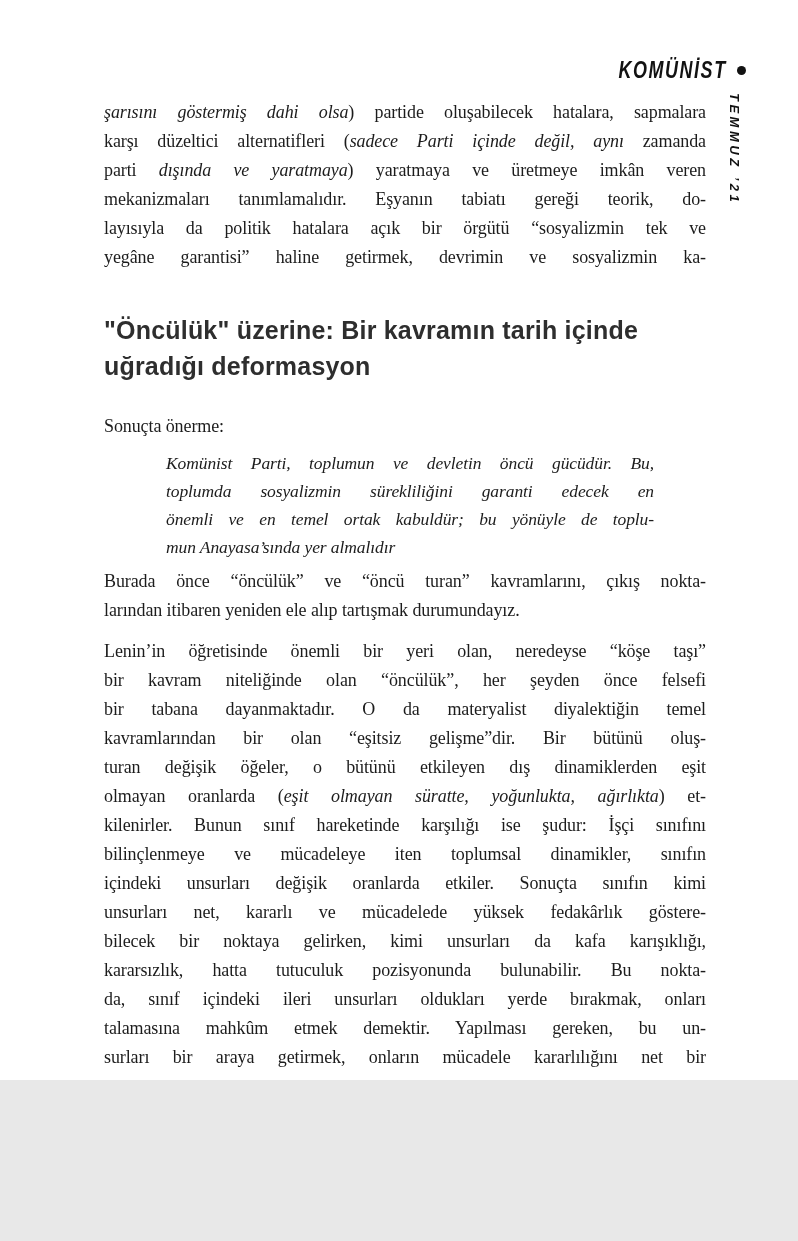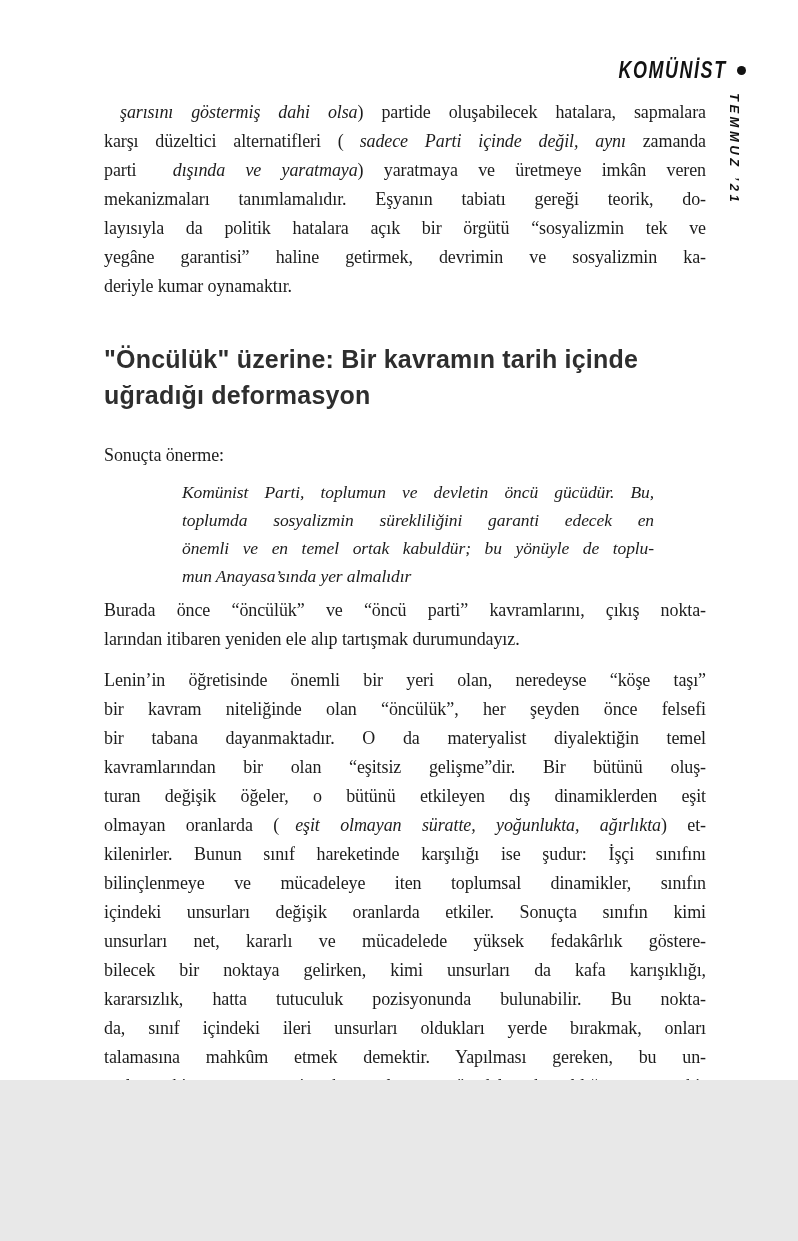--- a/index.html
+++ b/index.html
@@ -42,21 +42,21 @@
 
   
   .text-column { position:absolute; left:104px; top:98px; width:602px; }
 
   .line {
     font-size:18px; line-height:29px; letter-spacing:-0.1px;
     text-align:justify; text-align-last:justify;
     text-justify:inter-word;
   }
   .line.ll { text-align-last:left; }
-  .s-i { font-style:italic;margin-left:16px; }
+  .s-i { font-style:italic; }
   .s-b { font-weight:normal; }
 
   .block.heading { margin-top:40px; }
   .heading .line {
     font-family:"Liberation Sans", sans-serif;
     font-weight:700; font-size:25px; line-height:36px;
     letter-spacing:0.2px; color:#2e2e2e;
     text-align:left; text-align-last:left;
   }
   .block.label { margin-top:28px; }
@@ -84,37 +84,36 @@
   <div class="issue-date">TEMMUZ ’21</div>
 
   <div class="text-column">
       <div class="block paragraph">
         <div class="line"><span class="s-i">şarısını göstermiş dahi olsa</span><span class="s-r">) partide oluşabilecek hatalara, sapmalara</span></div>
         <div class="line"><span class="s-r">karşı düzeltici alternatifleri (</span><span class="s-i">sadece Parti içinde değil, aynı</span><span class="s-r"> zamanda</span></div>
         <div class="line"><span class="s-r">parti </span><span class="s-i">dışında ve yaratmaya</span><span class="s-r">) yaratmaya ve üretmeye imkân veren</span></div>
         <div class="line"><span class="s-r">mekanizmaları tanımlamalıdır. Eşyanın tabiatı gereği teorik, do-</span></div>
         <div class="line"><span class="s-r">layısıyla da politik hatalara açık bir örgütü </span><span class="s-b">“sosyalizmin tek ve</span></div>
         <div class="line"><span class="s-b">yegâne garantisi”</span><span class="s-r"> haline getirmek, devrimin ve sosyalizmin ka-</span></div>
-        <div class="line ll"><span class="s-r">deriyle kumar oynamaktır.</span></div>
       </div>
       <div class="block heading">
         <div class="line"><span class="s-r">"Öncülük" üzerine: Bir kavramın tarih içinde</span></div>
         <div class="line ll"><span class="s-r">uğradığı deformasyon</span></div>
       </div>
       <div class="block label">
         <div class="line ll"><span class="s-r">Sonuçta önerme:</span></div>
       </div>
       <div class="block quote">
         <div class="line"><span class="s-i">Komünist Parti, toplumun ve devletin öncü gücüdür. Bu,</span></div>
         <div class="line"><span class="s-i">toplumda sosyalizmin sürekliliğini garanti edecek en</span></div>
         <div class="line"><span class="s-i">önemli ve en temel ortak kabuldür; bu yönüyle de toplu-</span></div>
         <div class="line ll"><span class="s-i">mun Anayasa’sında yer almalıdır</span></div>
       </div>
       <div class="block para-burada">
-        <div class="line"><span class="s-r">Burada önce “öncülük” ve “öncü parti” kavramlarını, çıkış nokta-</span></div>
+        <div class="line"><span class="s-r">Burada önce “öncülük” ve “öncü turan” kavramlarını, çıkış nokta-</span></div>
         <div class="line ll"><span class="s-r">larından itibaren yeniden ele alıp tartışmak durumundayız.</span></div>
       </div>
       <div class="block para-lenin">
         <div class="line"><span class="s-r">Lenin’in öğretisinde önemli bir yeri olan, neredeyse “köşe taşı”</span></div>
         <div class="line"><span class="s-r">bir kavram niteliğinde olan “öncülük”, her şeyden önce felsefi</span></div>
         <div class="line"><span class="s-r">bir tabana dayanmaktadır. O da materyalist diyalektiğin temel</span></div>
         <div class="line"><span class="s-r">kavramlarından bir olan “eşitsiz gelişme”dir. Bir bütünü oluş-</span></div>
         <div class="line"><span class="s-r">turan değişik öğeler, o bütünü etkileyen dış dinamiklerden eşit</span></div>
         <div class="line"><span class="s-r">olmayan oranlarda (</span><span class="s-i">eşit olmayan süratte, yoğunlukta, ağırlıkta</span><span class="s-r">) et-</span></div>
         <div class="line"><span class="s-r">kilenirler. Bunun sınıf hareketinde karşılığı ise şudur: İşçi sınıfını</span></div>

